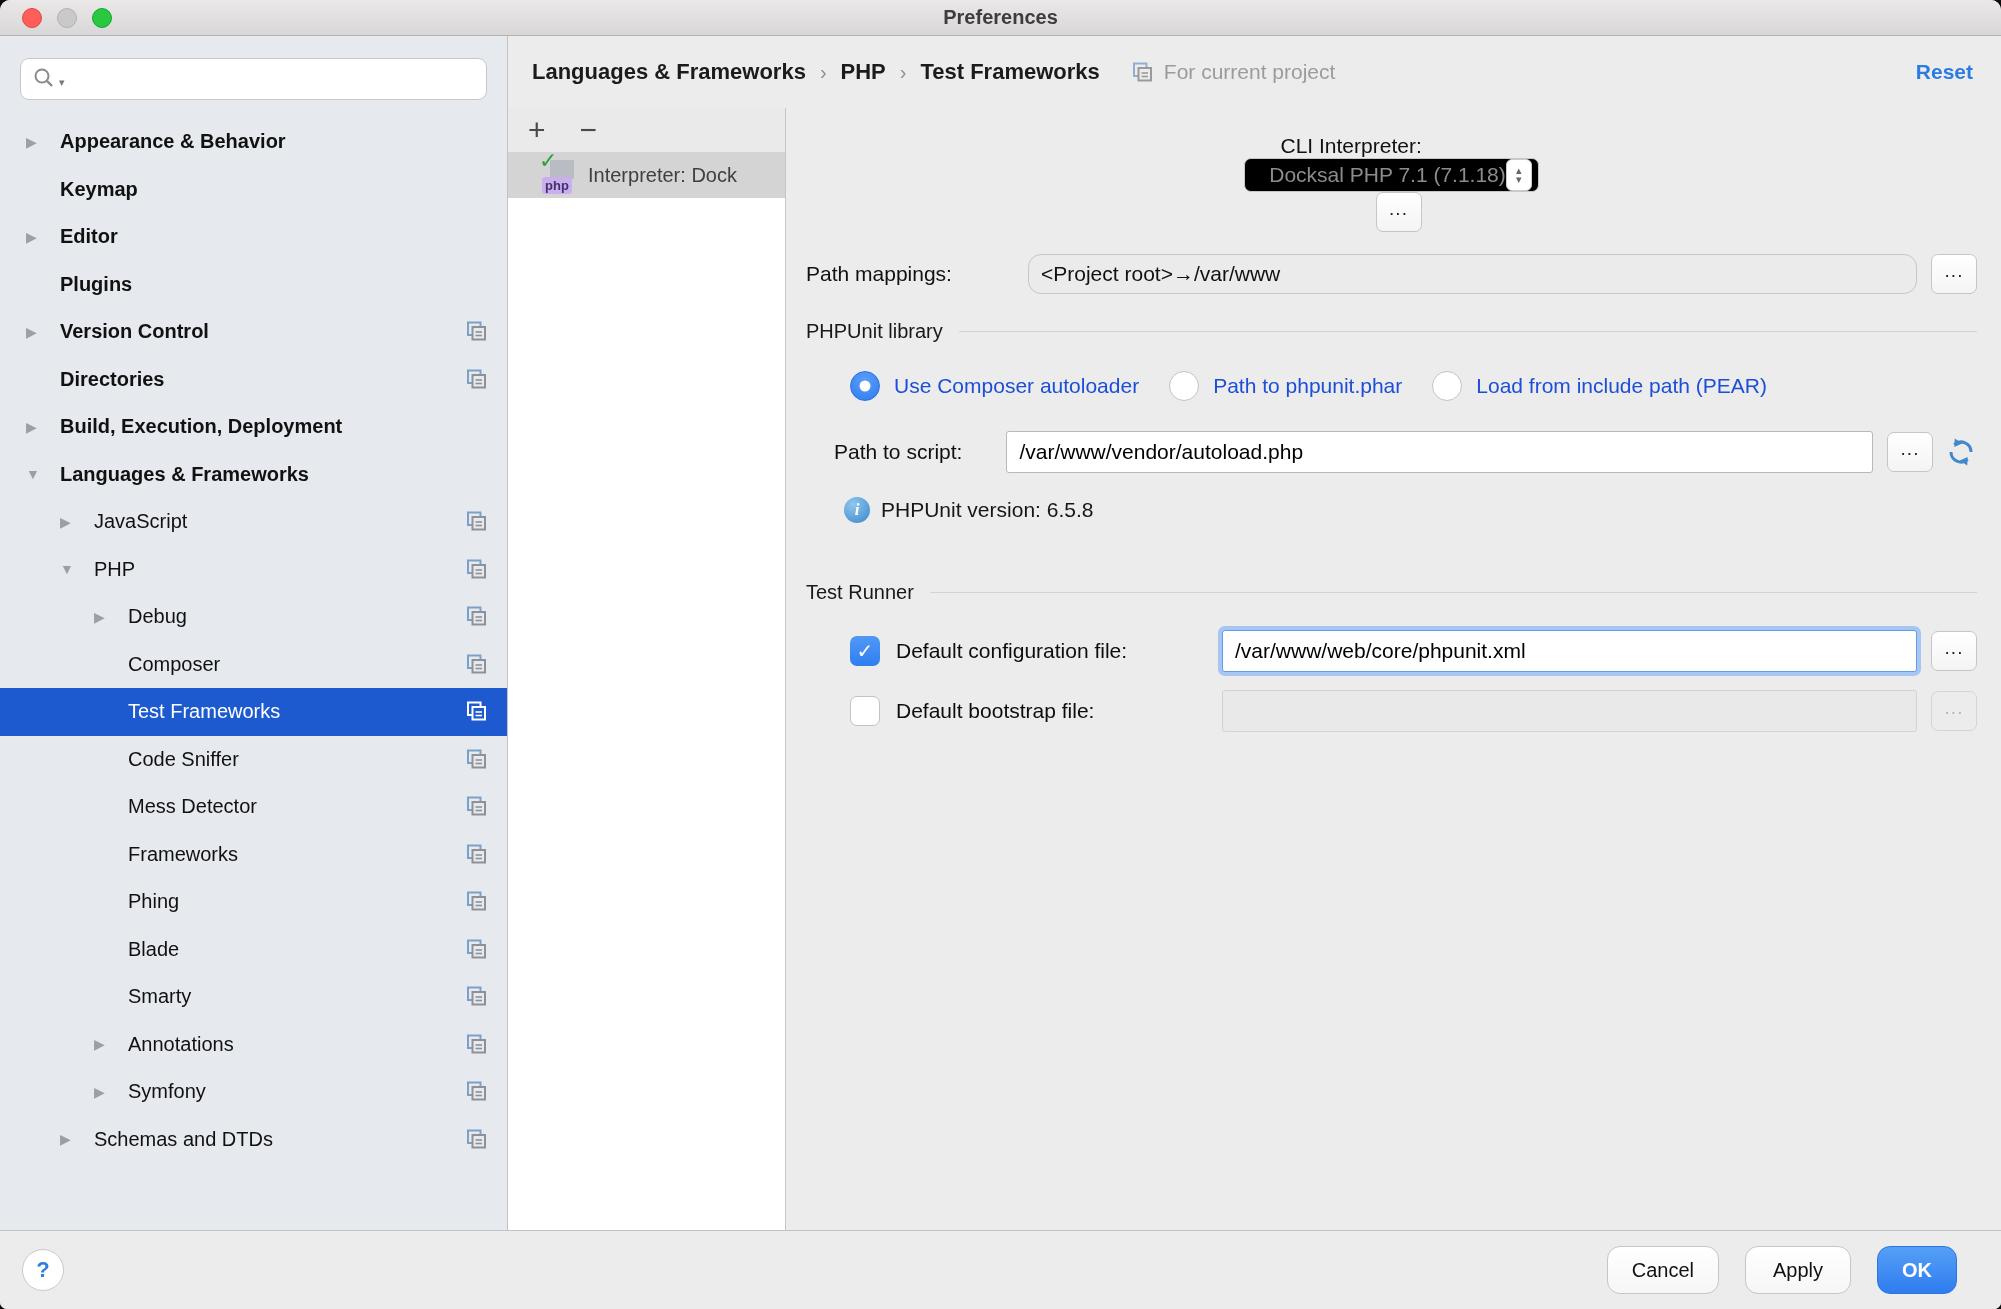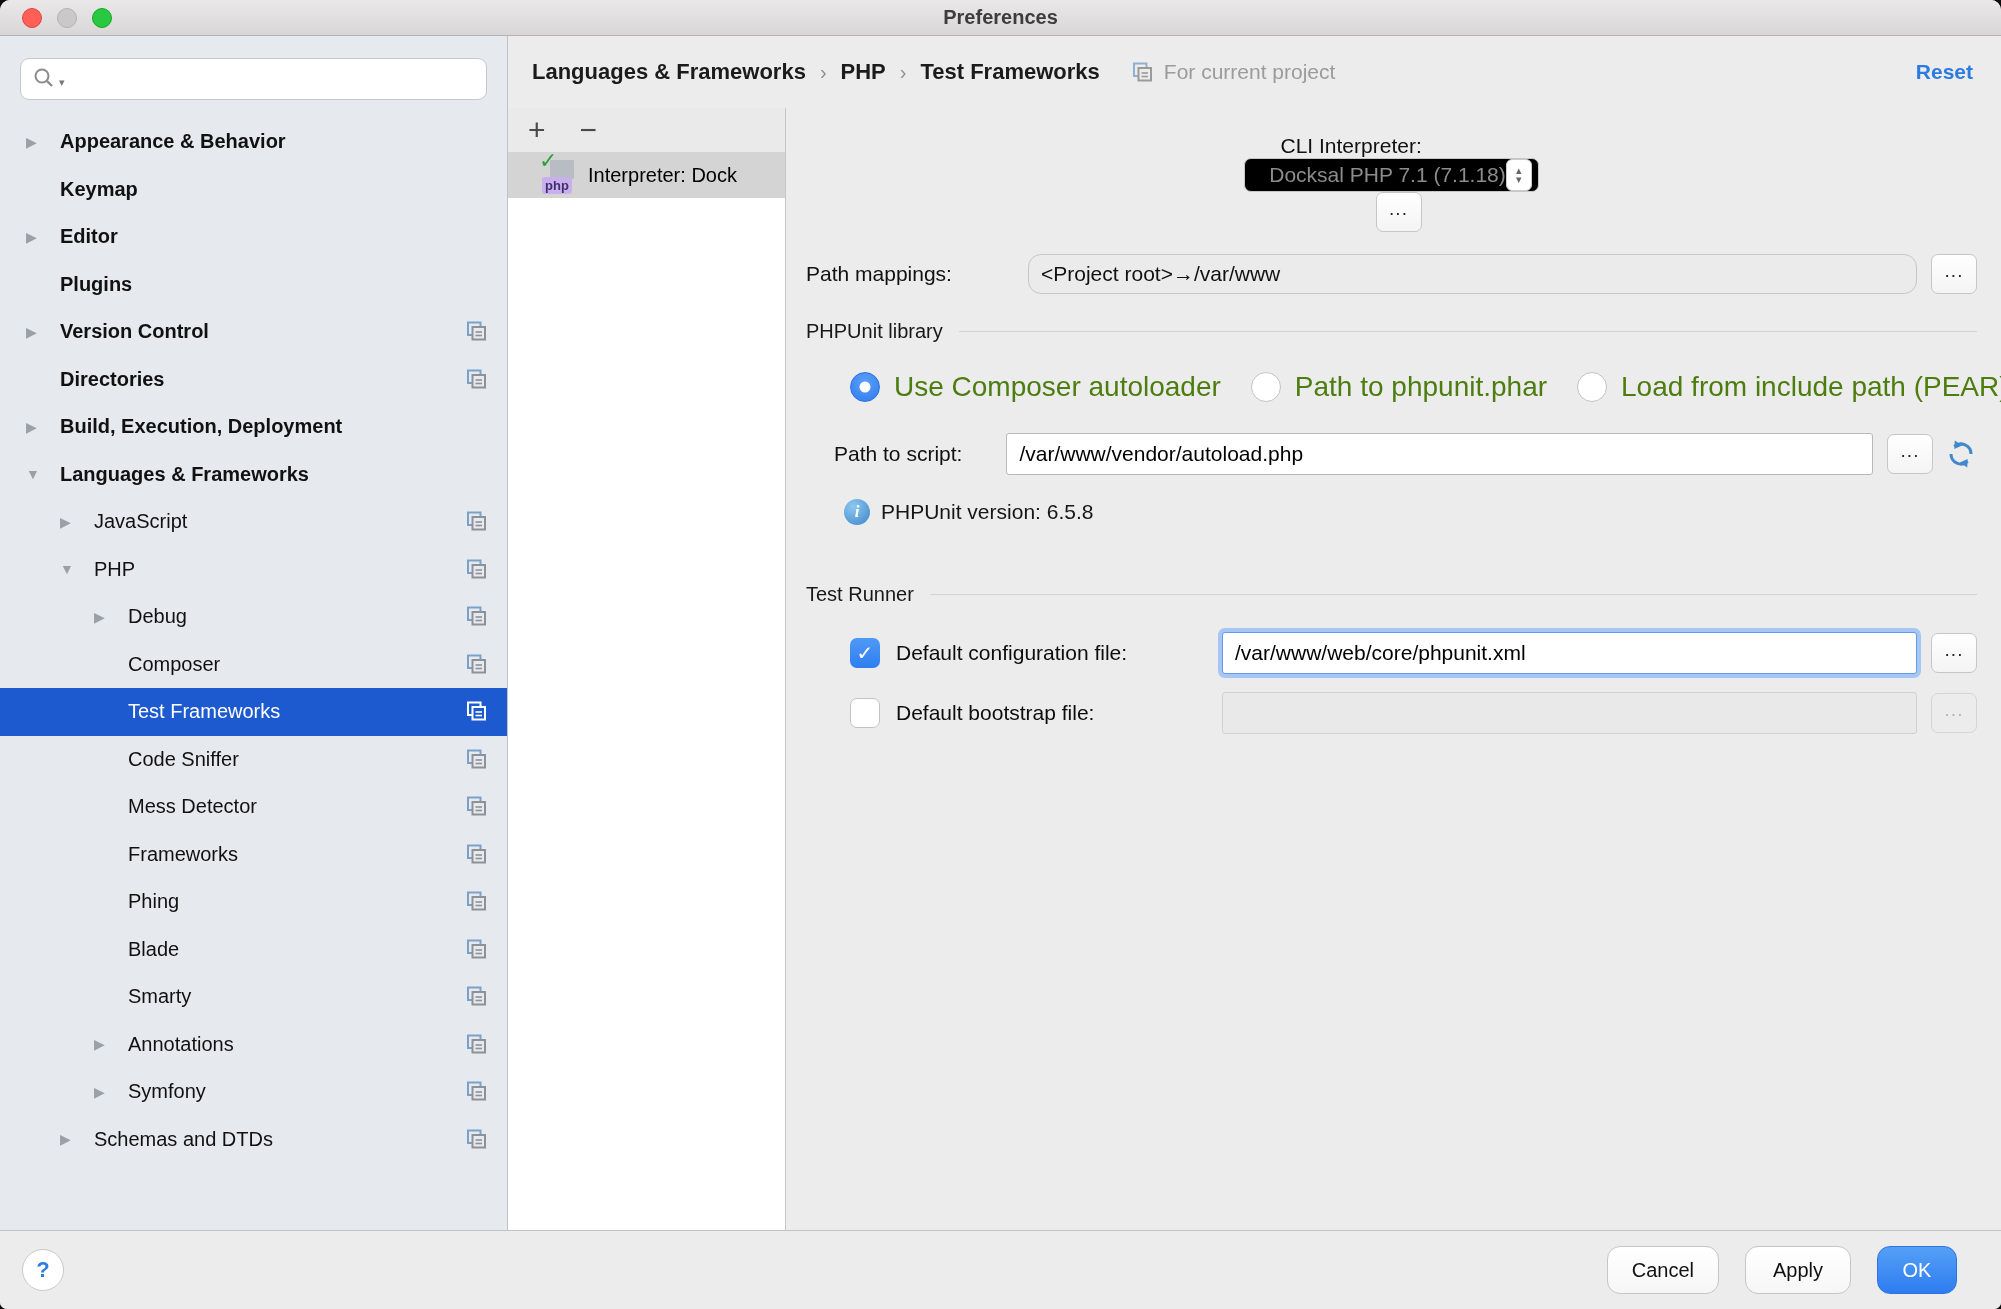--- a/index.html
+++ b/index.html
@@ -51,21 +51,21 @@
   
   .listpanel{width:278px;flex:none;background:#fff;border-right:1px solid #c6c6c6;display:flex;flex-direction:column;}
   .listbar{height:44px;background:#eaeaea;display:flex;align-items:center;gap:34px;padding-left:20px;flex:none;}
   .tool{font-size:30px;color:#4a4a4a;line-height:1;cursor:pointer;}
   .interp-row{height:46px;background:#d4d4d4;display:flex;align-items:center;padding-left:32px;white-space:nowrap;overflow:hidden;flex:none;}
   .php-ico{position:relative;width:40px;height:38px;flex:none;}
   .php-file{position:absolute;left:10px;top:4px;width:24px;height:19px;background:#b8bdc3;border-radius:1px;}
   .php-check::after{content:"✓";position:absolute;left:-1px;top:-8px;color:#2ba13a;font-size:22px;font-weight:900;}
   .php-badge{position:absolute;left:2px;bottom:0;background:#c9b0ec;color:#40306e;font-size:13px;font-weight:700;
     padding:0 3px;border-radius:3px;line-height:17px;}
-  .interp-label{font-size:20px;color:#000000;margin-left:8px;}
+  .interp-label{font-size:20px;color:#404040;margin-left:8px;}
   
   .settings{flex:1;background:#ececec;padding:26px 24px 0 20px;min-width:0;}
   .frow{display:flex;align-items:center;}
   .flabel{font-size:21px;color:#111;white-space:nowrap;}
   .lab-col{width:222px;flex:none;}
   .combo{flex:1;height:42px;background:#000000;border:1px solid #c7c7c7;border-radius:7px;
     display:flex;align-items:center;padding:0 6px 0 24px;min-width:0;cursor:pointer;}
   .combo-val{flex:1;color:#8c8c8c;font-size:21px;white-space:nowrap;overflow:hidden;}
   .stepper{width:26px;height:32px;background:#fff;border:1px solid #cbcbcb;border-radius:6px;flex:none;
     display:flex;flex-direction:column;align-items:center;justify-content:center;}
@@ -82,21 +82,21 @@
   .section-title{font-size:20px;color:#181818;white-space:nowrap;}
   .rule{flex:1;height:1px;background:#d3d3d3;margin-left:16px;}
   .row-cli{margin-bottom:22px;flex-direction:column;}
   .row-map{margin-bottom:26px;}
   .radio-row{display:flex;align-items:center;margin:28px 0 30px 44px;}
   .radio{width:30px;height:30px;border-radius:50%;flex:none;margin-right:14px;}
   .radio.on{background:radial-gradient(circle at 50% 32%,#5d9ff7,#2e7bf0);border:1px solid #2a72e4;position:relative;}
   .radio.on::after{content:"";position:absolute;width:11px;height:11px;border-radius:50%;background:#fff;
     left:50%;top:50%;transform:translate(-50%,-50%);}
   .radio.off{background:#fff;border:1px solid #c3c3c3;}
-  .rlabel{font-size:28px;color:#4d7c0f;margin-right:30px;white-space:nowrap;text-align:right;}
+  .rlabel{font-size:21px;color:#1d4ed8;margin-right:30px;white-space:nowrap;text-align:right;}
   .pscript{margin-left:28px;}
   .pscript .flabel{margin-right:44px;}
   .refresh{margin-left:12px;flex:none;display:flex;cursor:pointer;}
   .info-row{margin:24px 0 0 38px;display:flex;align-items:center;gap:11px;font-size:21px;color:#161616;}
   .info-ico{width:26px;height:26px;border-radius:50%;background:radial-gradient(circle at 35% 28%,#8ec7f0,#3c86c8);
     color:#fff;display:flex;align-items:center;justify-content:center;flex:none;
     font-family:"Liberation Serif",serif;font-style:italic;font-weight:700;font-size:17px;}
   .tr-section{margin-top:58px;}
   .cbrow{margin-left:44px;margin-top:26px;align-items:center;}
   .cb-label-col{width:372px;flex:none;display:flex;align-items:center;}
@@ -108,21 +108,21 @@
   .disabled .input{background:#e9e9e9;border-color:#d2d2d2;}
   .disabled .browse{background:#ececec;color:#b5b5b5;border-color:#d5d5d5;}
   
   .footer{height:79px;border-top:1px solid #c3c3c3;background:#ececec;display:flex;align-items:center;padding:0 44px 0 22px;}
   .help{width:42px;height:42px;border-radius:50%;background:#fff;border:1px solid #c9c9c9;color:#2e7de0;
     font-size:22px;font-weight:700;display:flex;align-items:center;justify-content:center;cursor:pointer;}
   .btns{margin-left:auto;display:flex;gap:26px;align-items:center;}
   .btn{min-width:106px;height:48px;border-radius:13px;background:linear-gradient(#ffffff,#f6f6f6);
     border:1px solid #c6c6c6;font-size:20px;color:#111;display:flex;align-items:center;justify-content:center;
     padding:0 24px;cursor:pointer;}
-  .btn.primary{background:linear-gradient(#55a0f7,#2e7cf0);border-color:#2e74e0;color:#fff;min-width:80px;font-weight:400;}
+  .btn.primary{background:linear-gradient(#55a0f7,#2e7cf0);border-color:#2e74e0;color:#fff;min-width:80px;font-weight:700;}
 </style>
 </head>
 <body>
 
 <div class="window">
 
   <div class="titlebar">
     <div class="lights">
       <span class="light red"></span>
       <span class="light gray"></span>

